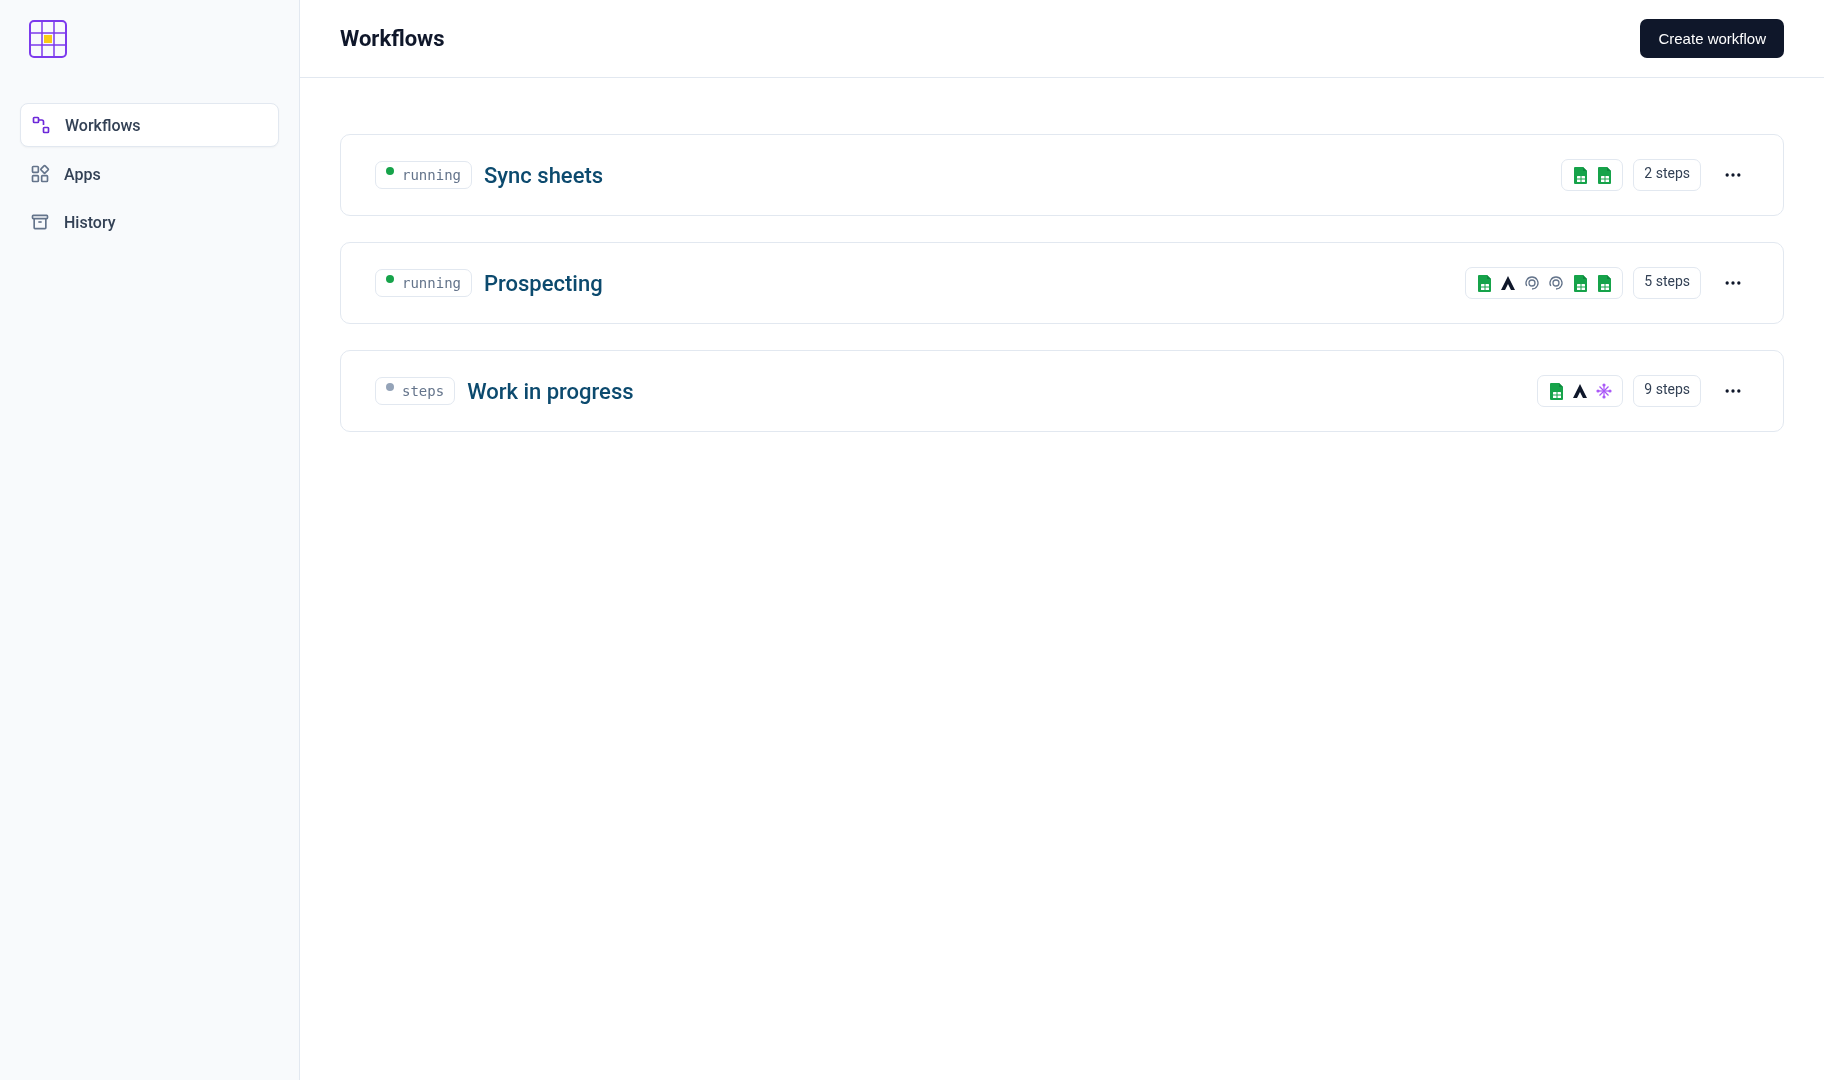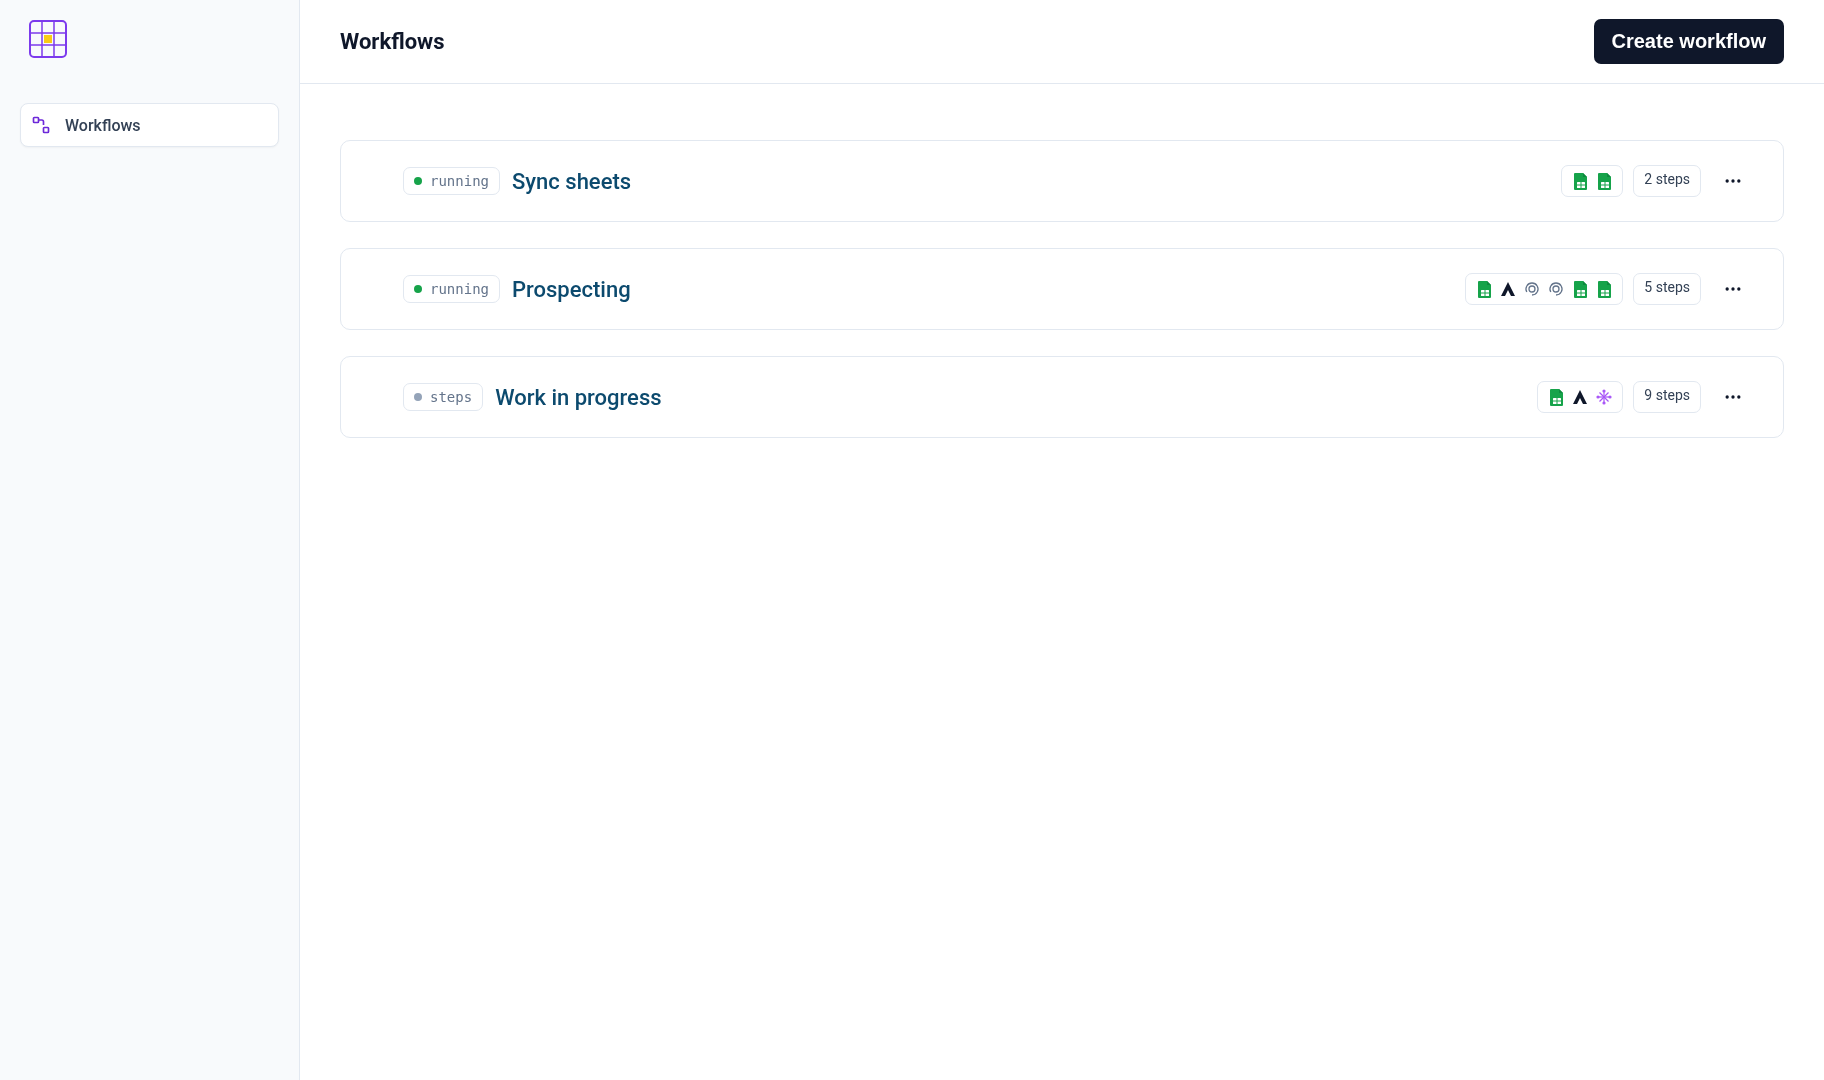--- a/index.html
+++ b/index.html
@@ -62,22 +62,22 @@
       font-size: 22px;
       font-weight: 700;
       color: #0f172a;
     }
     .btn-primary {
       background: #0f172a;
       color: #fff;
       border: none;
       padding: 11px 18px;
       border-radius: 7px;
-      font-size: 20px;
-      font-weight: 700;
+      font-size: 15px;
+      font-weight: 400;
       cursor: pointer;
     }
     .content {
       padding: 56px 40px;
       display: flex;
       flex-direction: column;
       gap: 26px;
     }
     .card {
       border: 1px solid #e2e8f0;
@@ -87,29 +87,27 @@
       align-items: center;
       justify-content: space-between;
     }
     .card-left {
       display: flex;
       align-items: center;
       gap: 12px;
     }
     .status {
       display: inline-flex;
-      align-items: center;
       gap: 8px;
       border: 1px solid #e2e8f0;
       padding: 5px 10px;
       border-radius: 7px;
       font-size: 14px;
       color: #64748b;
       font-family: ui-monospace, Menlo, monospace;
-      margin-left: 28px;
     }
     .status-dot {
       width: 8px; height: 8px; border-radius: 50%;
     }
     .status-dot.running { background: #16a34a; }
     .status-dot.paused { background: #94a3b8; }
     .card-title {
       font-size: 22px;
       font-weight: 500;
       color: #0c4a6e;
@@ -200,20 +198,41 @@
         <span class="nav-icon">
           <svg viewBox="0 0 24 24" width="20" height="20" fill="none" stroke-width="2">
             <rect x="3" y="3" width="6" height="6" rx="1"></rect>
             <rect x="15" y="15" width="6" height="6" rx="1"></rect>
             <path d="M9 6h4a2 2 0 0 1 2 2v4"></path>
             <path d="M15 18h-4a2 2 0 0 1-2-2v-1" opacity="0"></path>
           </svg>
         </span>
         <span>Workflows</span>
       </div>
+      <div class="nav-item">
+        <span class="nav-icon">
+          <svg viewBox="0 0 24 24" width="20" height="20" fill="none" stroke-width="2">
+            <rect x="3" y="3" width="7" height="7" rx="1"></rect>
+            <rect x="3" y="14" width="7" height="7" rx="1"></rect>
+            <rect x="14" y="14" width="7" height="7" rx="1"></rect>
+            <rect x="14" y="3" width="7" height="7" rx="1" transform="rotate(45 17.5 6.5)"></rect>
+          </svg>
+        </span>
+        <span>Apps</span>
+      </div>
+      <div class="nav-item">
+        <span class="nav-icon">
+          <svg viewBox="0 0 24 24" width="20" height="20" fill="none" stroke-width="2">
+            <rect x="3" y="4" width="18" height="4" rx="1"></rect>
+            <path d="M5 8v11a1 1 0 0 0 1 1h12a1 1 0 0 0 1-1V8"></path>
+            <line x1="10" y1="12" x2="14" y2="12"></line>
+          </svg>
+        </span>
+        <span>History</span>
+      </div>
     </nav>
 </aside>
 
 <main class="main">
   <header class="header">
     <h1 class="page-title">Workflows</h1>
     <button class="btn-primary">Create workflow</button>
   </header>
   <div class="content" id="workflow-list">
       <div class="card">

